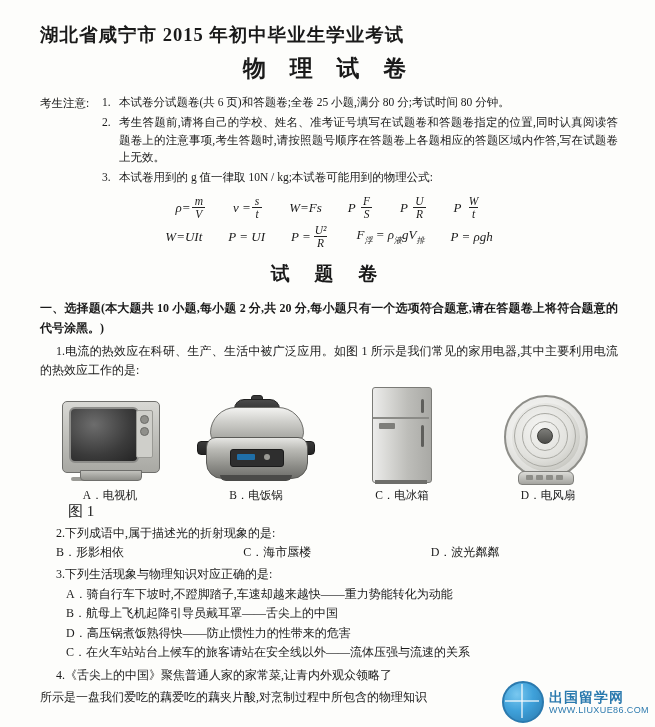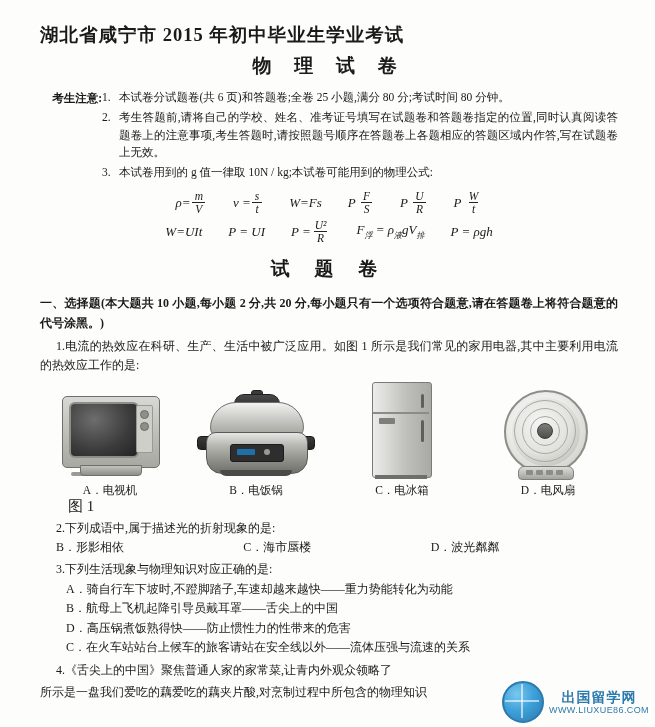--- a/index.html
+++ b/index.html
@@ -25,37 +25,36 @@
   .doc-title {
     text-align: left;
     font-size: 18.5px;
     font-weight: bold;
     letter-spacing: 1px;
     margin: 0 0 6px 0;
     font-family: "Liberation Serif", "DejaVu Serif", serif;
   }
   .doc-subtitle {
     text-align: center;
-    font-size: 19px;
+    font-size: 23px;
     font-weight: bold;
     letter-spacing: 9px;
     margin: 4px 0 10px 0;
   }
   .notice-block {
     display: flex;
     font-size: 11.5px;
     line-height: 1.55;
   }
   .notice-label {
-    font-weight: bold;
+    font-weight: normal;
     white-space: nowrap;
     padding-top: 1px;
     width: 62px;
     flex: 0 0 62px;
-    text-align: right;
   }
   .notice-items {
     flex: 1;
   }
   .notice-item {
     display: flex;
     margin-bottom: 2px;
   }
   .notice-num {
     width: 17px;
@@ -316,21 +315,21 @@
     content: ""; position: absolute; left: 17px; top: 1px; width: 2px; height: 34px;
     background: rgba(255,255,255,0.6);
   }
   .wm-globe:after {
     content: ""; position: absolute; left: 1px; top: 17px; width: 34px; height: 2px;
     background: rgba(255,255,255,0.6);
   }
   .wm-text { line-height: 1.15; }
   .wm-cn {
     font-size: 14px; font-weight: bold; color: #1a6fa8;
-    font-family: "Liberation Sans", sans-serif; letter-spacing: 1px; text-align: center;
+    font-family: "Liberation Sans", sans-serif; letter-spacing: 1px;
   }
   .wm-en {
     font-size: 9px; color: #1a6fa8;
     font-family: "Liberation Sans", sans-serif; letter-spacing: 0.4px;
   }
   .italic { font-style: italic; }
   sub { font-size: 8px; }
 </style>
 </head>
 <body>

